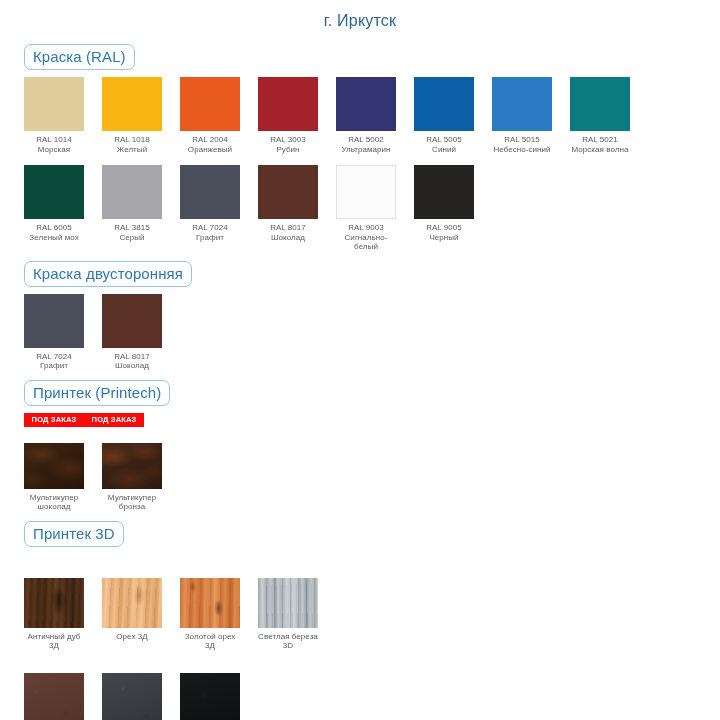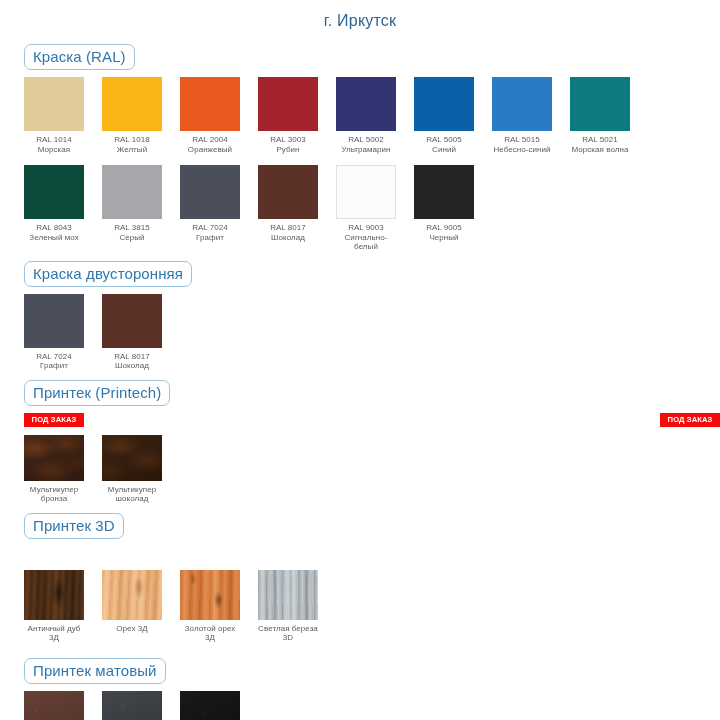--- a/index.html
+++ b/index.html
@@ -102,22 +102,21 @@
 
   .row-matte .swatch-cell,
   .row-matte .swatch-chip { width: 60px; flex-basis: 60px; }
   .row-matte .swatch-chip { height: 62px; }
 
   
   .order-badge-row {
     display: flex;
     gap: 6px;
     margin-top: 7px;
-    margin-bottom: 8px;
-    justify-content: space-between;
+    margin-bottom: 16px;
   }
   .order-badge {
     width: 60px;
     flex: 0 0 60px;
     background: #f60b0b;
     color: #ffffff;
     font-size: 7.6px;
     font-weight: bold;
     line-height: 14px;
     height: 14px;
@@ -272,21 +271,21 @@
           <span class="code">RAL 5021</span>
           <span class="name">Морская волна</span>
         </div>
       </div>
     </div>
 
     <div class="swatch-row" style="margin-top:11px;">
       <div class="swatch-cell">
         <span class="swatch-chip" style="background-color:#0c4a3c"></span>
         <div class="swatch-label">
-          <span class="code">RAL 8043</span>
+          <span class="code">RAL 6005</span>
           <span class="name">Зеленый мох</span>
         </div>
       </div>
       <div class="swatch-cell">
         <span class="swatch-chip" style="background-color:#a7a6ab"></span>
         <div class="swatch-label">
           <span class="code">RAL 3815</span>
           <span class="name">Серый</span>
         </div>
       </div>
@@ -352,29 +351,29 @@
       <span class="section-badge">Принтек (Printech)</span>
     </div>
 
     <div class="order-badge-row">
       <div class="order-badge">ПОД ЗАКАЗ</div>
       <div class="order-badge">ПОД ЗАКАЗ</div>
     </div>
 
     <div class="swatch-row row-printech">
       <div class="swatch-cell">
+        <span class="swatch-chip tex-multi-choco"></span>
+        <div class="swatch-label">
+          <span class="name">Мультикупер шоколад</span>
+        </div>
+      </div>
+      <div class="swatch-cell">
         <span class="swatch-chip tex-multi-bronze"></span>
         <div class="swatch-label">
           <span class="name">Мультикупер бронза</span>
-        </div>
-      </div>
-      <div class="swatch-cell">
-        <span class="swatch-chip tex-multi-choco"></span>
-        <div class="swatch-label">
-          <span class="name">Мультикупер шоколад</span>
         </div>
       </div>
     </div>
   </div>
 
   <div class="spacer-sm"></div>
 
   <div class="section">
     <div class="section-header-wrap">
       <span class="section-badge">Принтек 3D</span>
@@ -403,23 +402,20 @@
         <div class="swatch-label">
           <span class="name">Светлая береза 3D</span>
         </div>
       </div>
     </div>
   </div>
 
   <div class="spacer-lg"></div>
 
   <div class="section">
-    <div class="section-header-wrap">
-      <span class="section-badge">Принтек матовый</span>
-    </div>
     <div class="swatch-row row-matte">
       <div class="swatch-cell">
         <span class="swatch-chip tex-matte-brown"></span>
       </div>
       <div class="swatch-cell">
         <span class="swatch-chip tex-matte-gray"></span>
       </div>
       <div class="swatch-cell">
         <span class="swatch-chip tex-matte-black"></span>
       </div>

